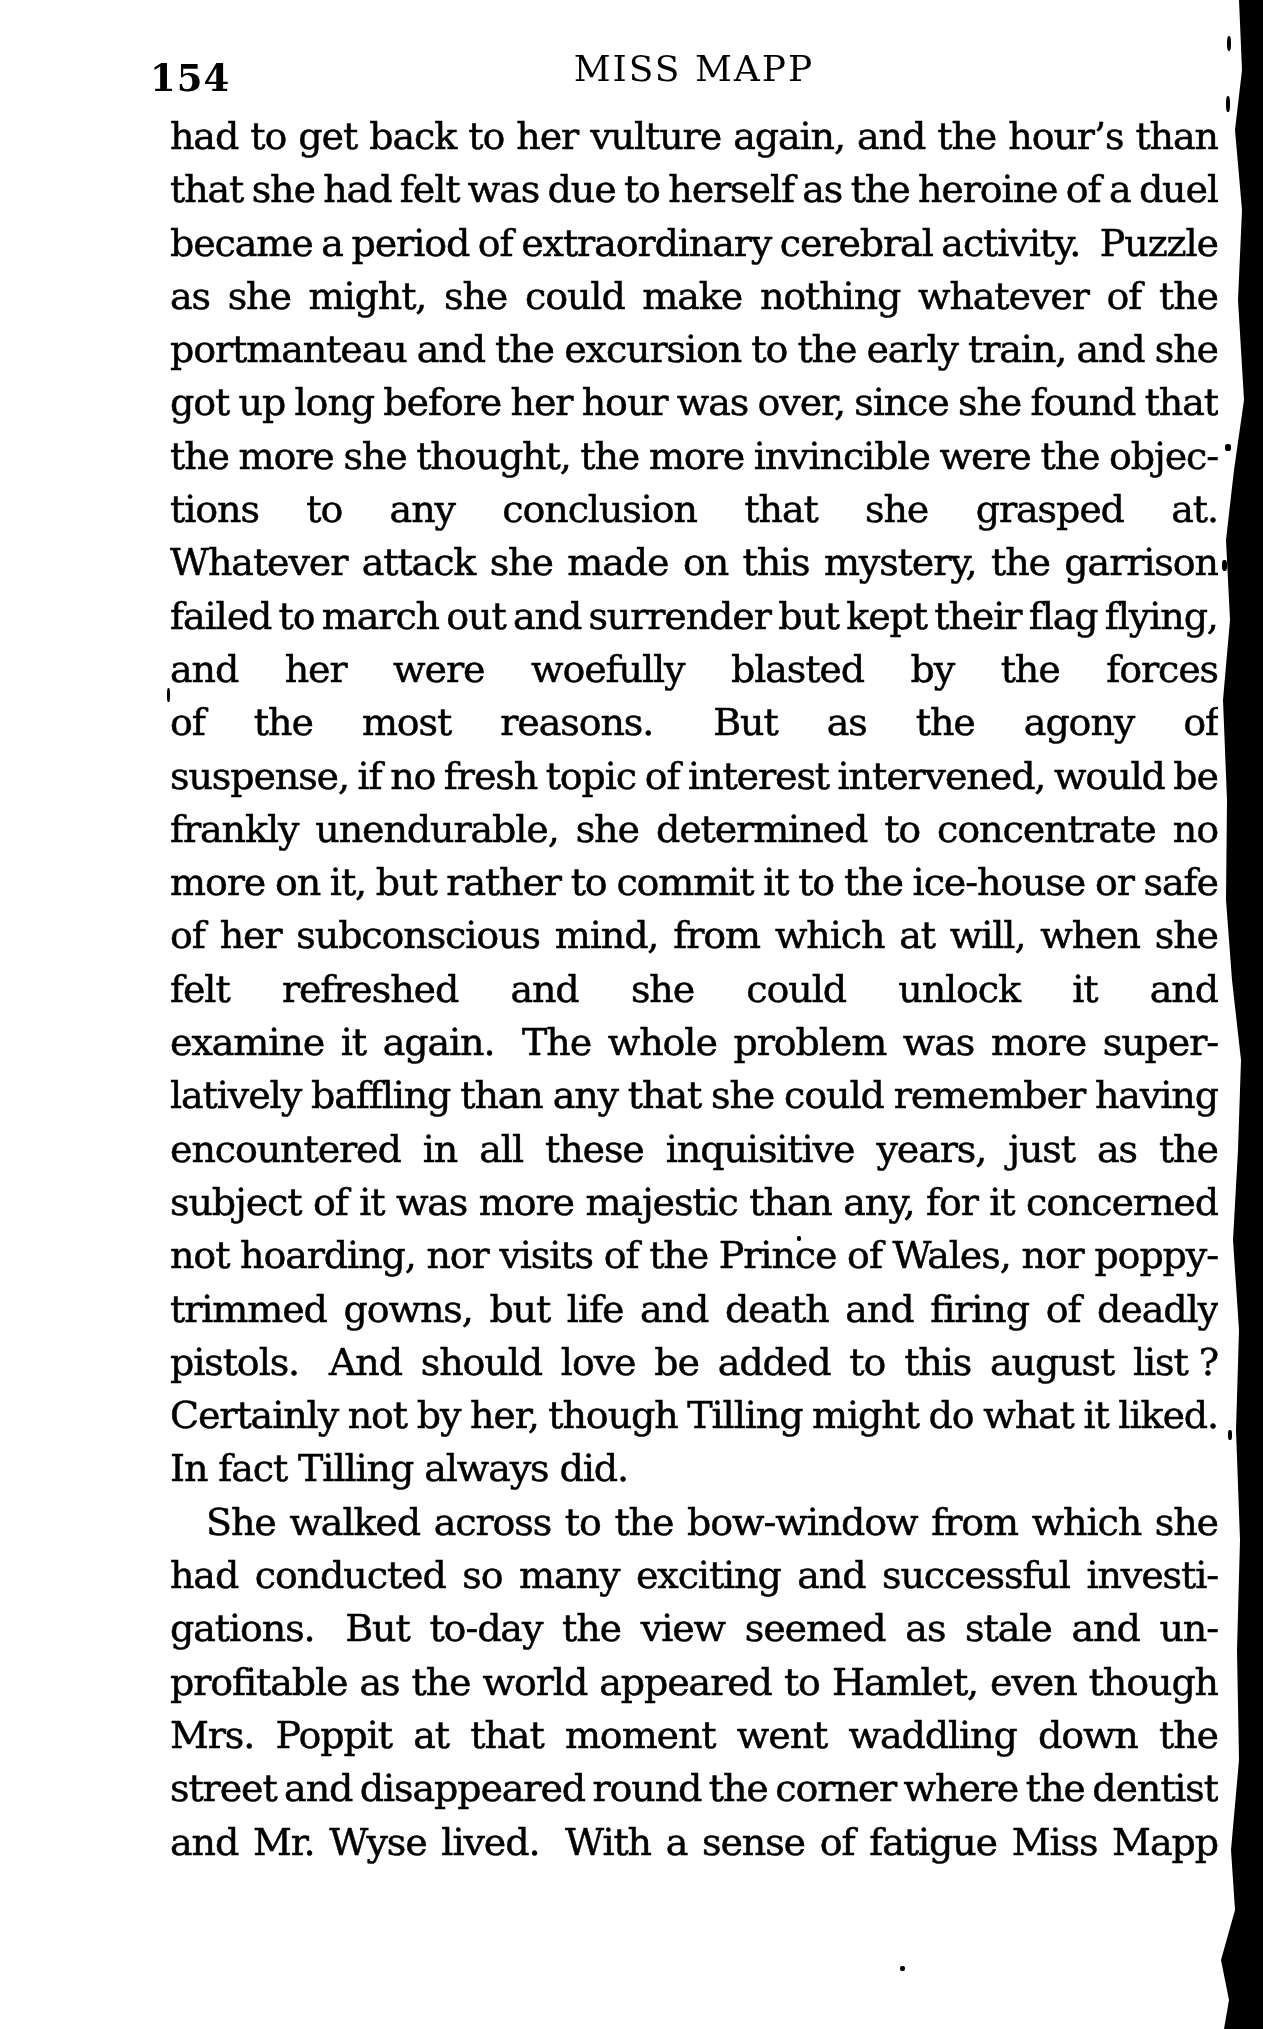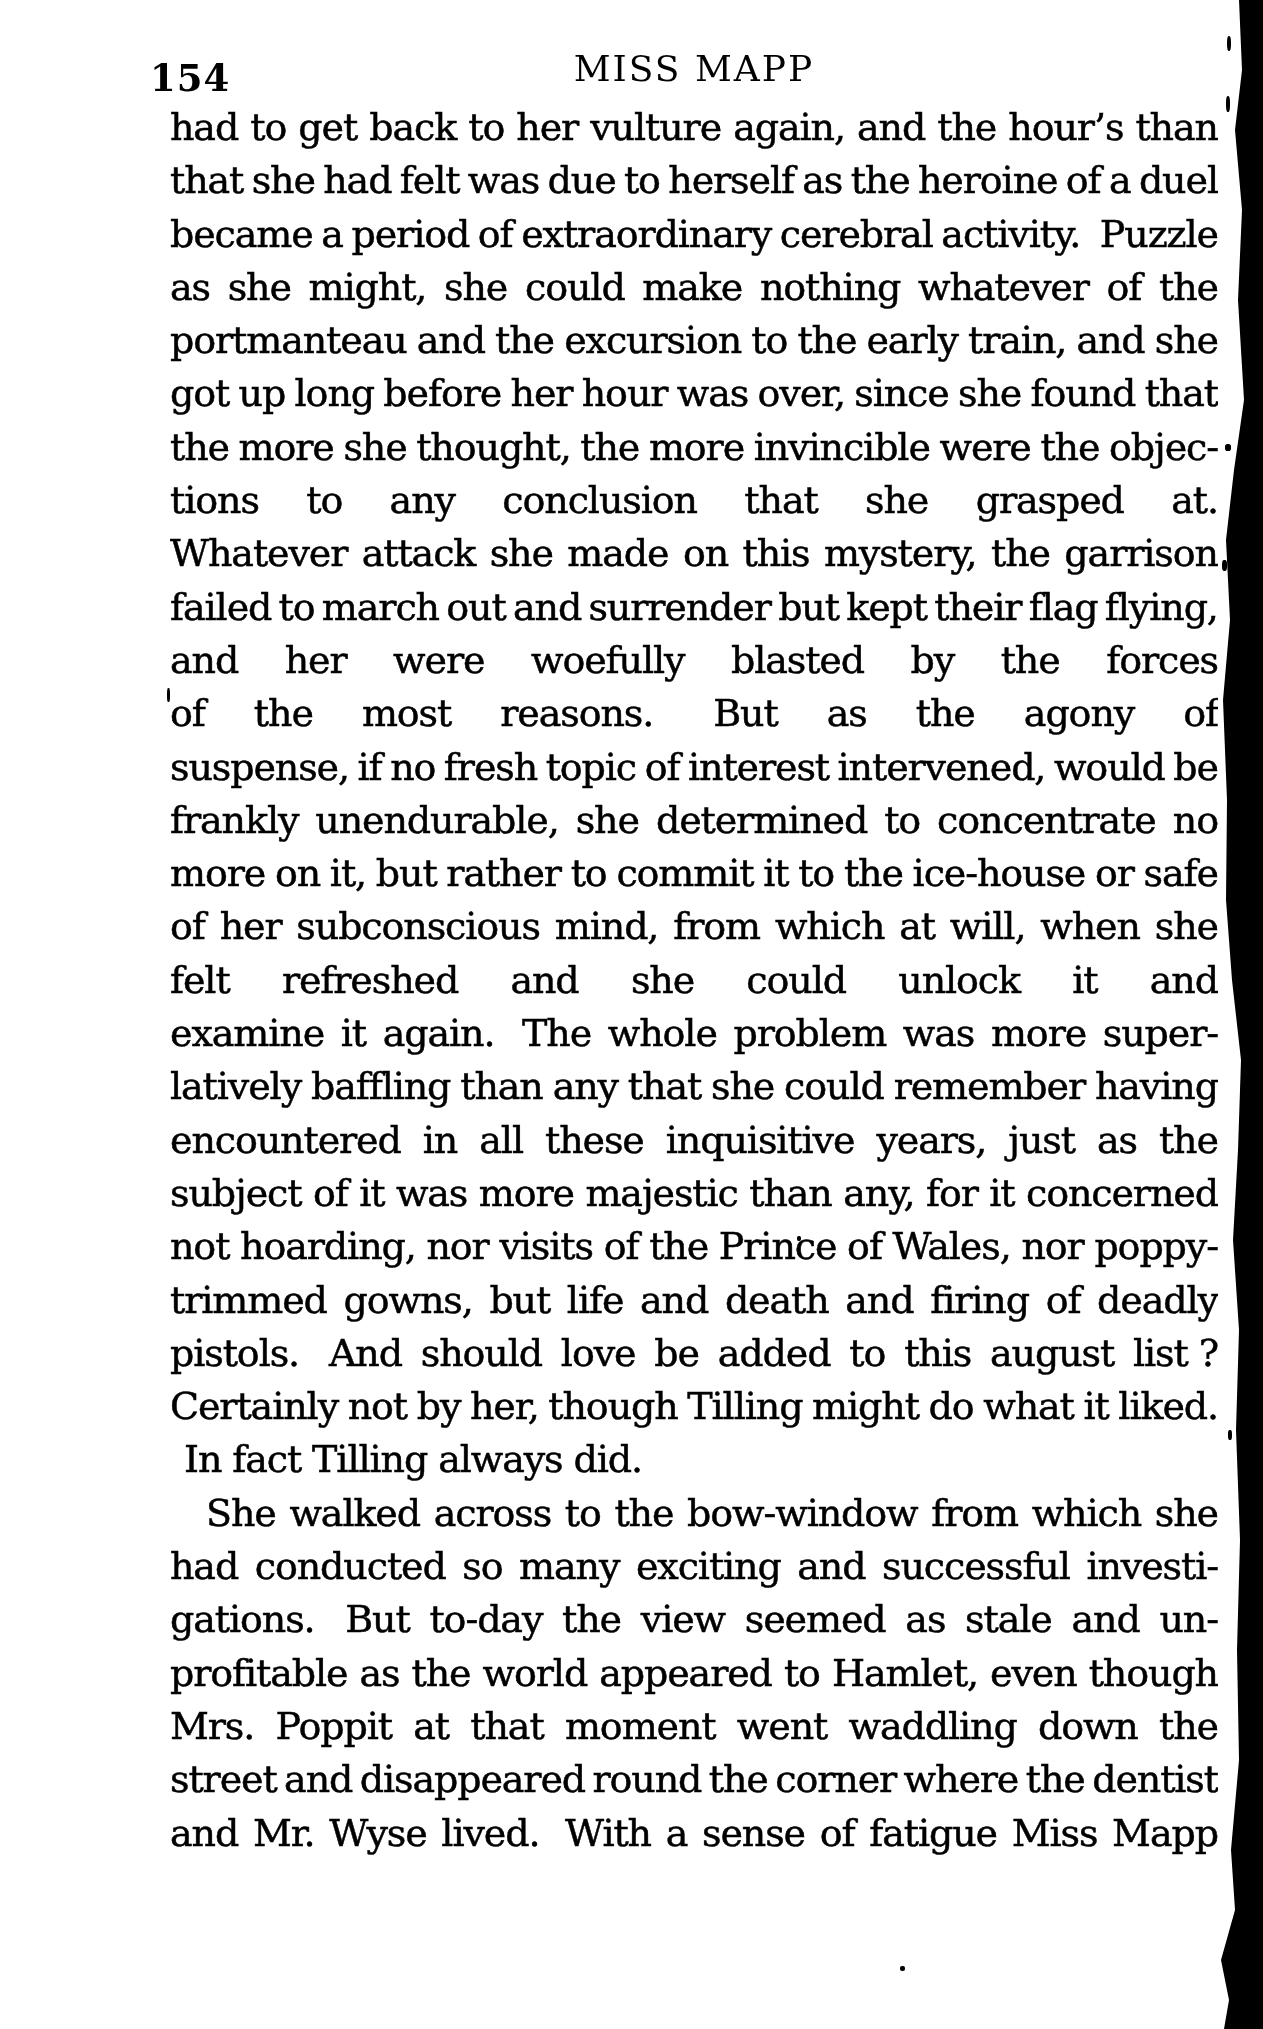--- a/index.html
+++ b/index.html
@@ -12,29 +12,29 @@
   .page{position:absolute;inset:0;}
   .page-number{
     position:absolute;left:150px;top:50px;
     font-size:37px;font-weight:700;line-height:38px;letter-spacing:1px;margin-top:9px;
   }
   .running-head{
     position:absolute;left:170px;top:48px;width:1048px;
     text-align:center;font-size:36px;font-weight:400;line-height:42px;letter-spacing:2px;
   }
   .text-block{
-    position:absolute;left:170px;top:101px;width:1048px;
+    position:absolute;left:170px;top:110px;width:1048px;
     font-size:38px;letter-spacing:-1.1px;
     -webkit-text-stroke:0.5px #000;
   }
   .line{
     display:flex;justify-content:space-between;
     height:53.3px;line-height:53.3px;overflow:hidden;white-space:nowrap;
   }
-  .line.plain{display:block;margin-left:14px;}
+  .line.plain{display:block;}
   .line.indent{padding-left:36px;}
   .speck{position:absolute;background:#000;border-radius:40%;}
   .band-svg{position:absolute;top:0;left:0;pointer-events:none;}
 </style>
 </head>
 <body>
 
 <div class="page">
 
   <div class="page-number">154</div>

